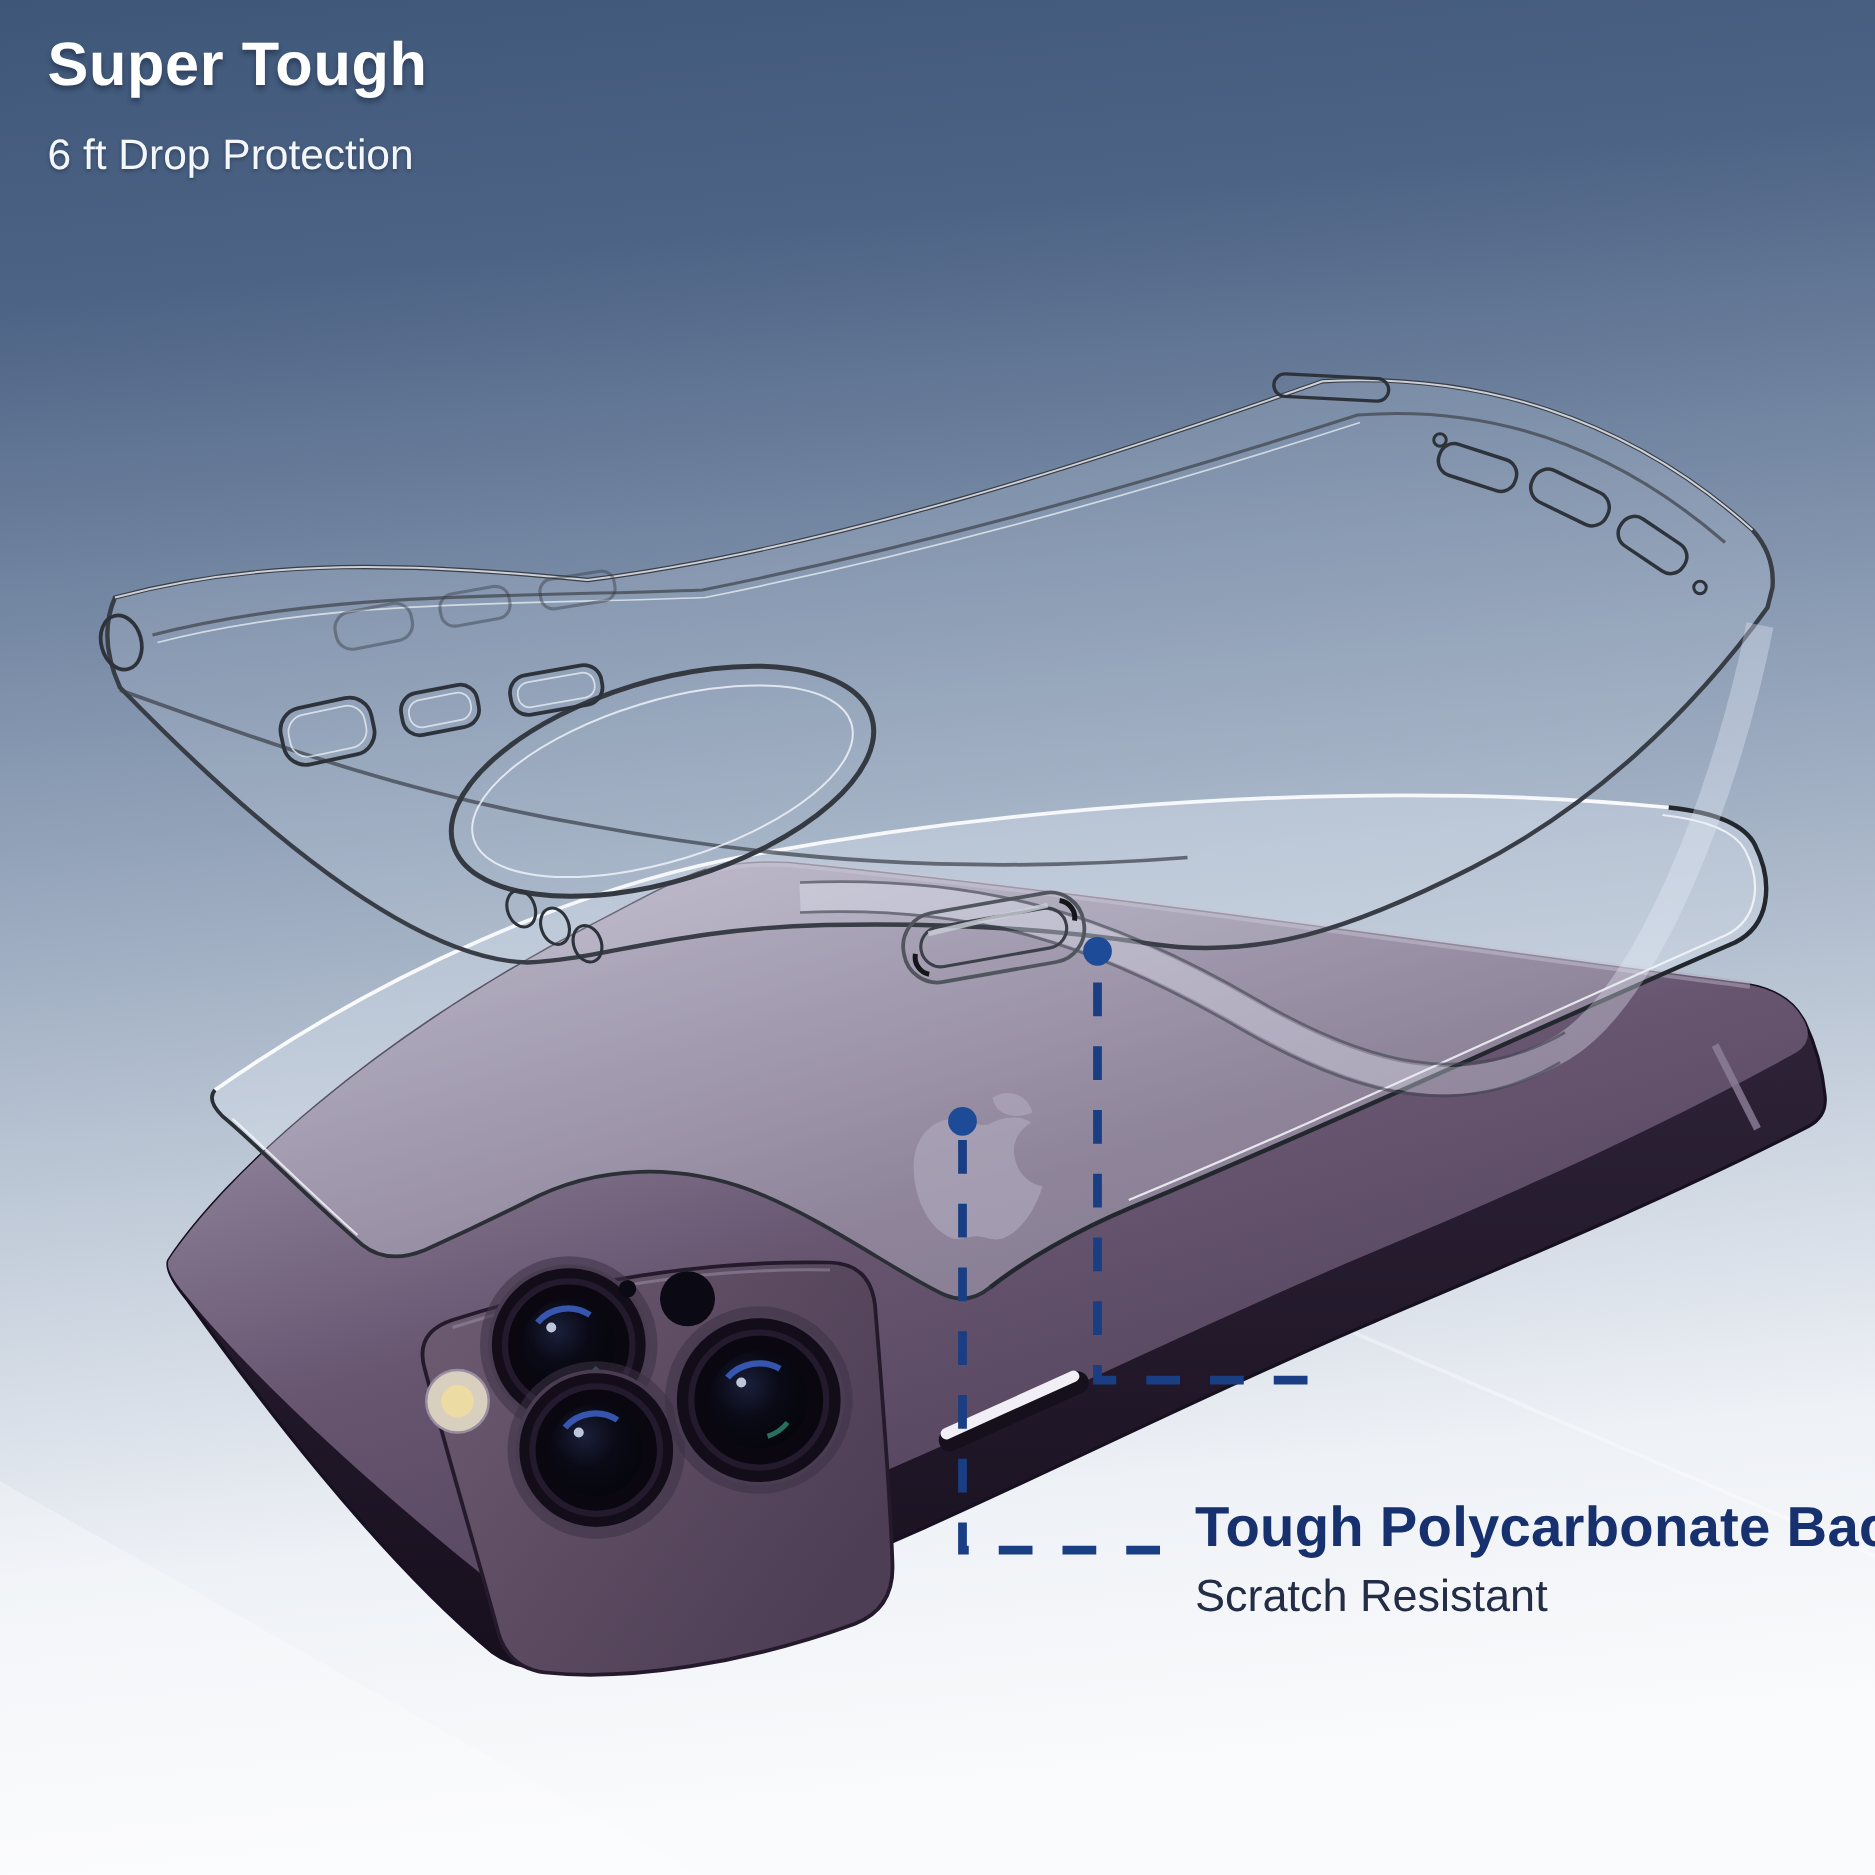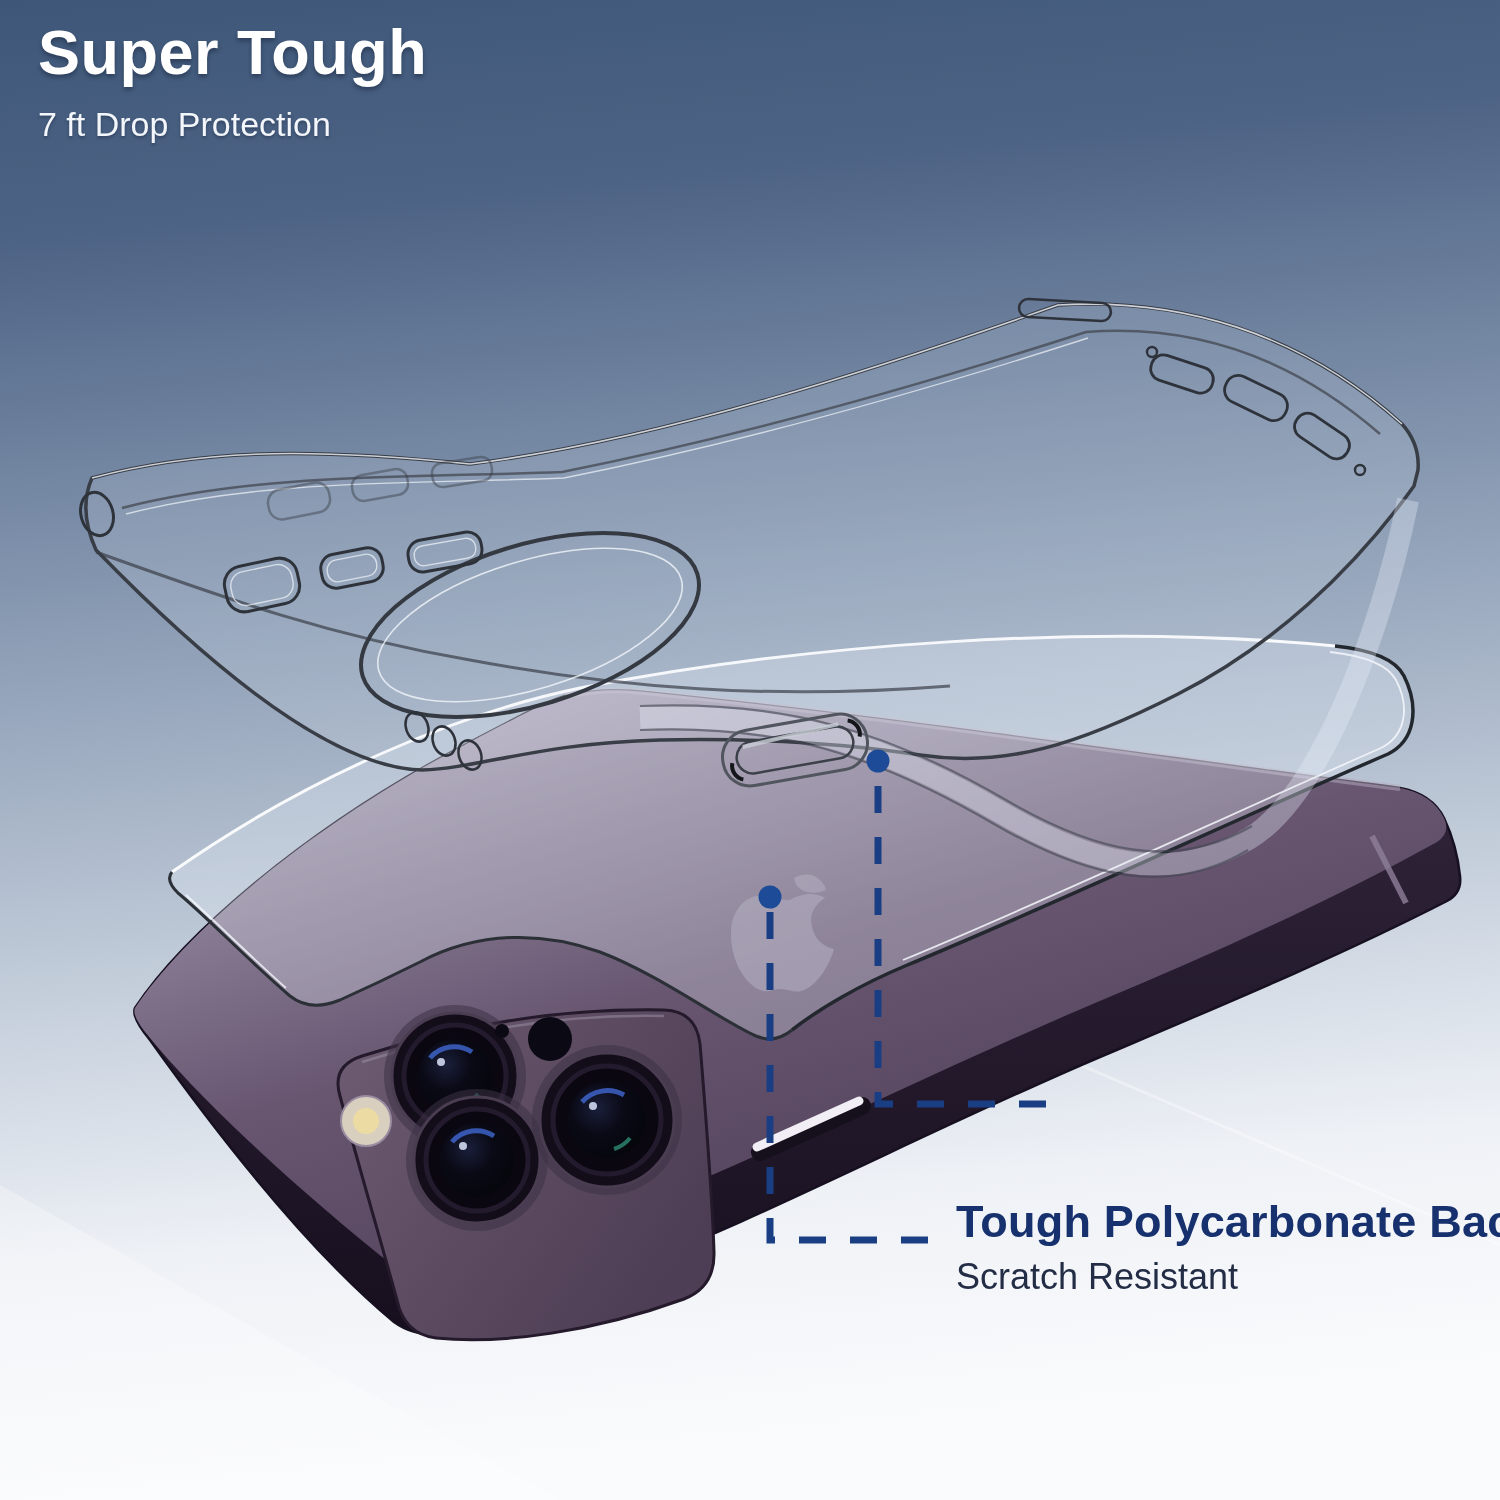--- a/index.html
+++ b/index.html
@@ -3,21 +3,21 @@
 <meta charset="utf-8">
 <style>
   html,body{margin:0;padding:0;background:#dfe3ea;}
   .stage{
     position:relative;width:1500px;height:1500px;overflow:hidden;
     font-family:"Liberation Sans",sans-serif;
   }
   .stage svg{position:absolute;left:0;top:0;}
   .title-block{position:absolute;left:38px;top:14px;}
   .title-line{
-    font-size:63px;line-height:77px;font-weight:bold;color:#ffffff;
+    font-size:49px;line-height:77px;font-weight:bold;color:#ffffff;
     letter-spacing:.5px;text-shadow:0 3px 4px rgba(15,25,45,.42);
     white-space:nowrap;
   }
   .title-sub{
     margin-top:14px;font-size:34px;font-weight:400;color:#f3f6fa;
     text-shadow:0 2px 3px rgba(15,25,45,.38);white-space:nowrap;
   }
   .callout{position:absolute;left:956px;top:1196px;}
   .callout-title{
     font-size:45px;font-weight:bold;color:#16316e;white-space:nowrap;
@@ -282,21 +282,21 @@
     <g>
       <path d="M 878,786 V 1104 H 1070" fill="none" stroke="#1a3e83" stroke-width="7" stroke-dasharray="27 24"></path>
       <path d="M 770,912 V 1240 H 950" fill="none" stroke="#1a3e83" stroke-width="7" stroke-dasharray="27 24"></path>
       <circle cx="878" cy="761" r="11.5" fill="#1e4b97"></circle>
       <circle cx="770" cy="897" r="11.5" fill="#1e4b97"></circle>
     </g>
   </svg>
 
   <div class="title-block">
     <div class="title-line">Super Tough</div>
-    <div class="title-sub">7 ft Drop Protection</div>
+    <div class="title-sub">6 ft Drop Protection</div>
   </div>
 
   <div class="callout">
     <div class="callout-title">Tough Polycarbonate Back</div>
     <div class="callout-sub">Scratch Resistant</div>
   </div>
 
 </div>
 
 </body></html>

